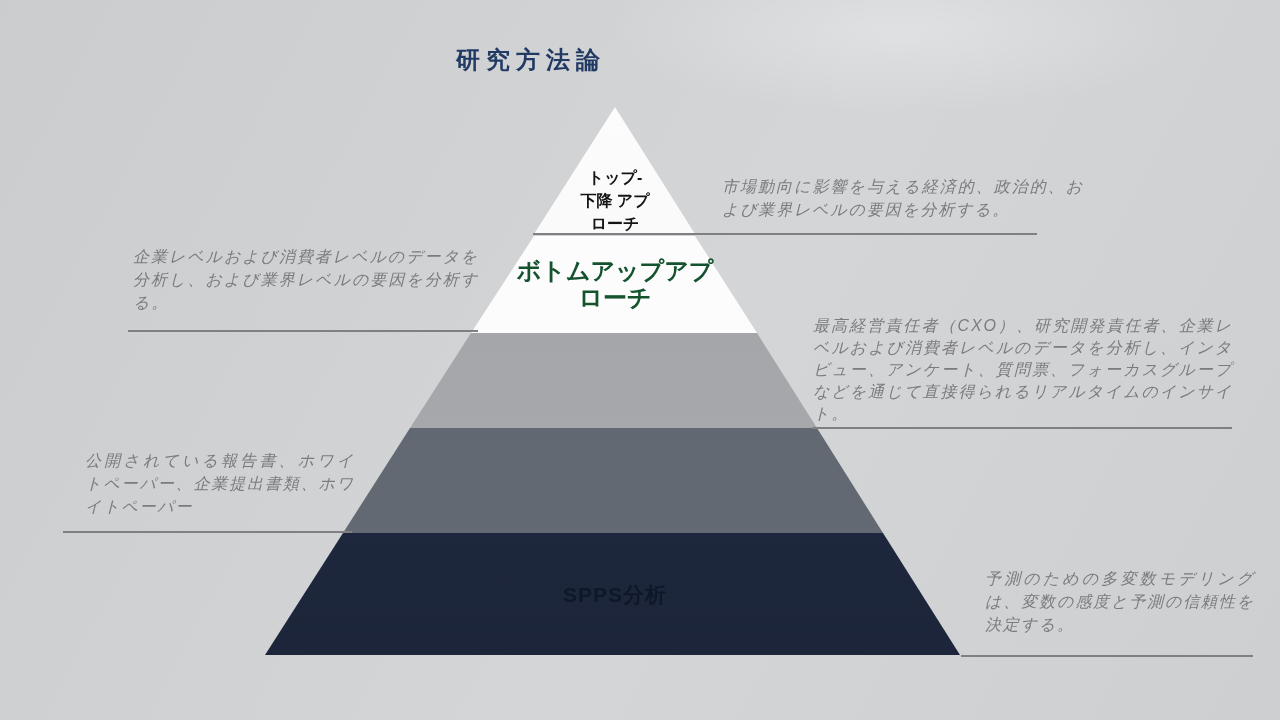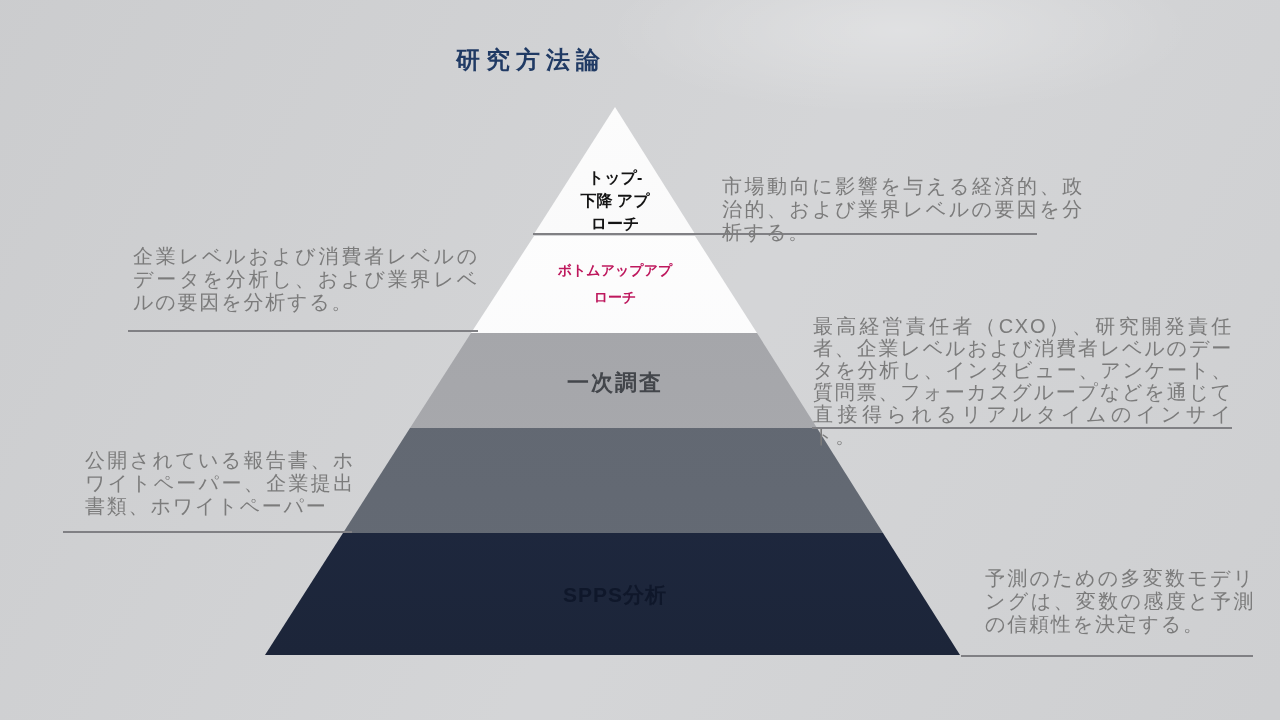--- a/index.html
+++ b/index.html
@@ -39,35 +39,35 @@
     background:linear-gradient(180deg,#4b4f58 0%,#565b64 6%,#616771 32%,#646a74 90%,#7b7f86 94%,#6d7179 97%,#555a63 100%);
   }
   .lvl5{
     clip-path:polygon(78px 426px, 618px 426px, 695px 548px, 0px 548px);
     background:linear-gradient(180deg,#2b3550 0%,#222c47 12%,#1f2941 55%,#1c2539 100%);
   }
   .pyr-label{
     position:absolute;text-align:center;font-weight:bold;white-space:pre-line;
   }
   .pyr-label.l1{left:270px;top:59px;width:160px;font-size:16px;line-height:23px;color:#141414;}
-  .pyr-label.l2{left:210px;top:150px;width:280px;font-size:14px;line-height:27px;color:#be185d;}
+  .pyr-label.l2{left:210px;top:150px;width:280px;font-size:24px;line-height:27px;color:#14532d;}
   .pyr-label.l3{left:250px;top:261px;width:200px;font-size:22px;letter-spacing:2px;color:#43464b;}
   .pyr-label.l4{left:250px;top:363px;width:200px;font-size:22px;letter-spacing:2px;color:#ffffff;}
   .pyr-label.l5{left:250px;top:474px;width:200px;font-size:21px;letter-spacing:1px;color:#0f172a;}
   
   .cline{position:absolute;height:2px;background:#808084;}
   .cline-1{left:533px;top:233px;width:504px;}
   .cline-2{left:128px;top:330px;width:350px;}
   .cline-3{left:812px;top:427px;width:420px;}
   .cline-4{left:63px;top:531px;width:289px;}
   .cline-5{left:961px;top:655px;width:292px;}
   
   .note{
-    position:absolute;color:#7b7b7b;font-size:20px;line-height:23px;
-    letter-spacing:1.8px;text-align:justify;
+    position:absolute;color:#7b7b7b;font-size:16px;line-height:23px;
+    letter-spacing:1.8px;text-align:justify;font-style:italic;
   }
   .note-l1{left:133px;top:245px;width:346px;}
   .note-l2{left:85px;top:449px;width:270px;}
   .note-r1{left:722px;top:175px;width:362px;}
   .note-r2{left:813px;top:315px;width:420px;line-height:22px;}
   .note-r3{left:985px;top:567px;width:270px;}
 </style>
 </head>
 <body>
 
@@ -80,21 +80,20 @@
   <div class="pyr-level lvl2"></div>
   <div class="pyr-level lvl3"></div>
   <div class="pyr-level lvl4"></div>
   <div class="pyr-level lvl5"></div>
 
   <div class="pyr-label l1">トップ-
 下降 アプ
 ローチ</div>
   <div class="pyr-label l2">ボトムアップアプ
 ローチ</div>
-  <div class="pyr-label l3">一次調査</div>
   <div class="pyr-label l5">SPPS分析</div>
 </div>
 
 <div class="cline cline-1"></div>
 <div class="cline cline-2"></div>
 <div class="cline cline-3"></div>
 <div class="cline cline-4"></div>
 <div class="cline cline-5"></div>
 
 <div class="note note-l1">企業レベルおよび消費者レベルのデータを分析し、および業界レベルの要因を分析する。</div>

